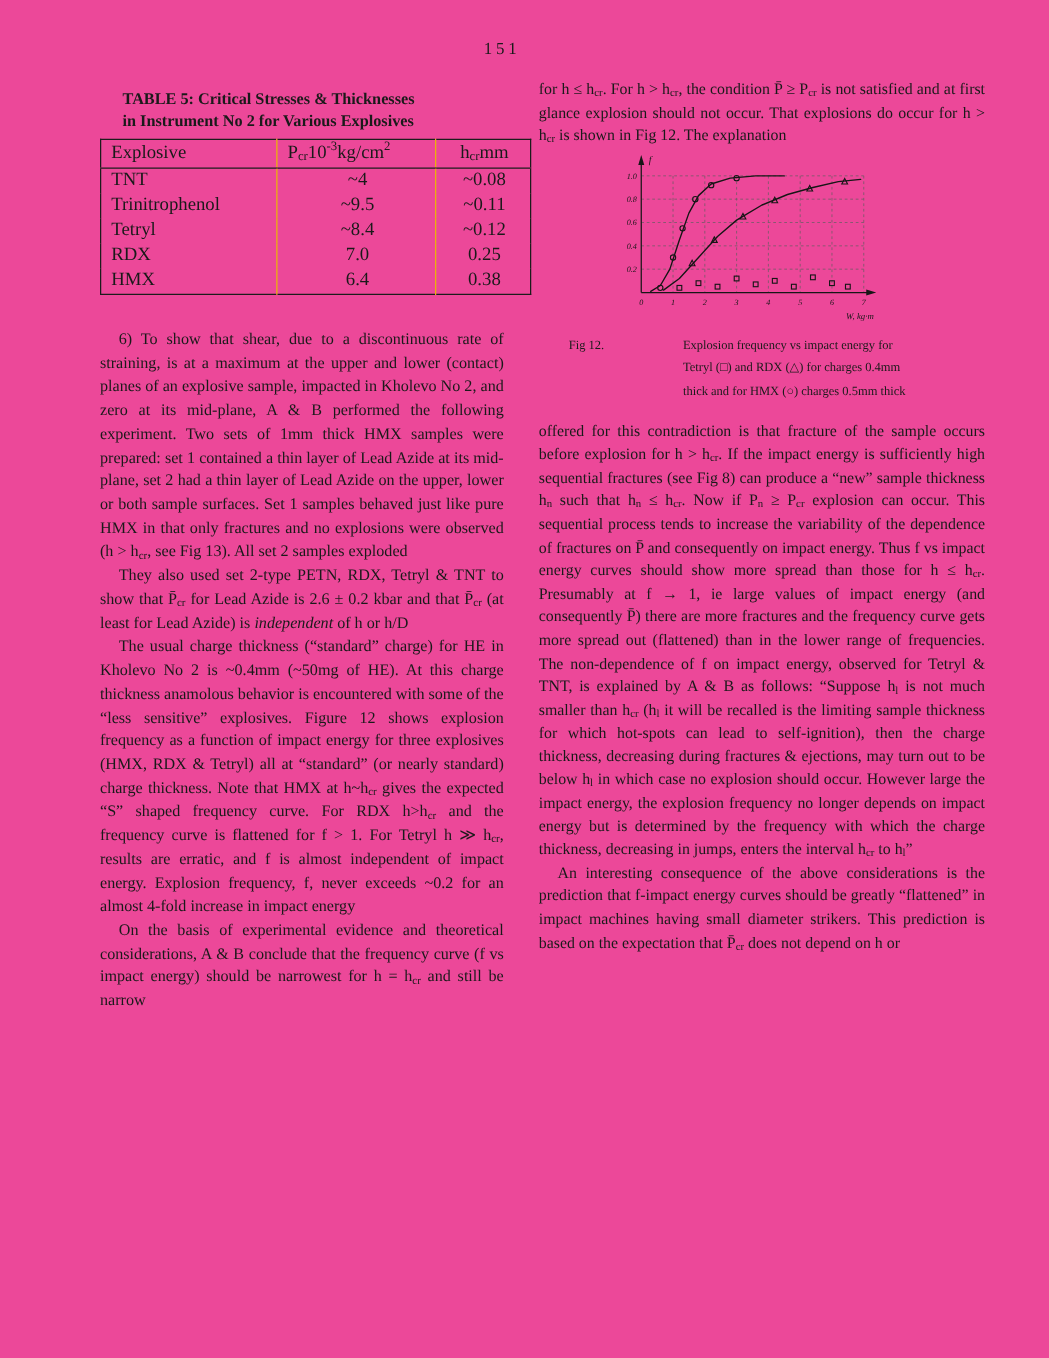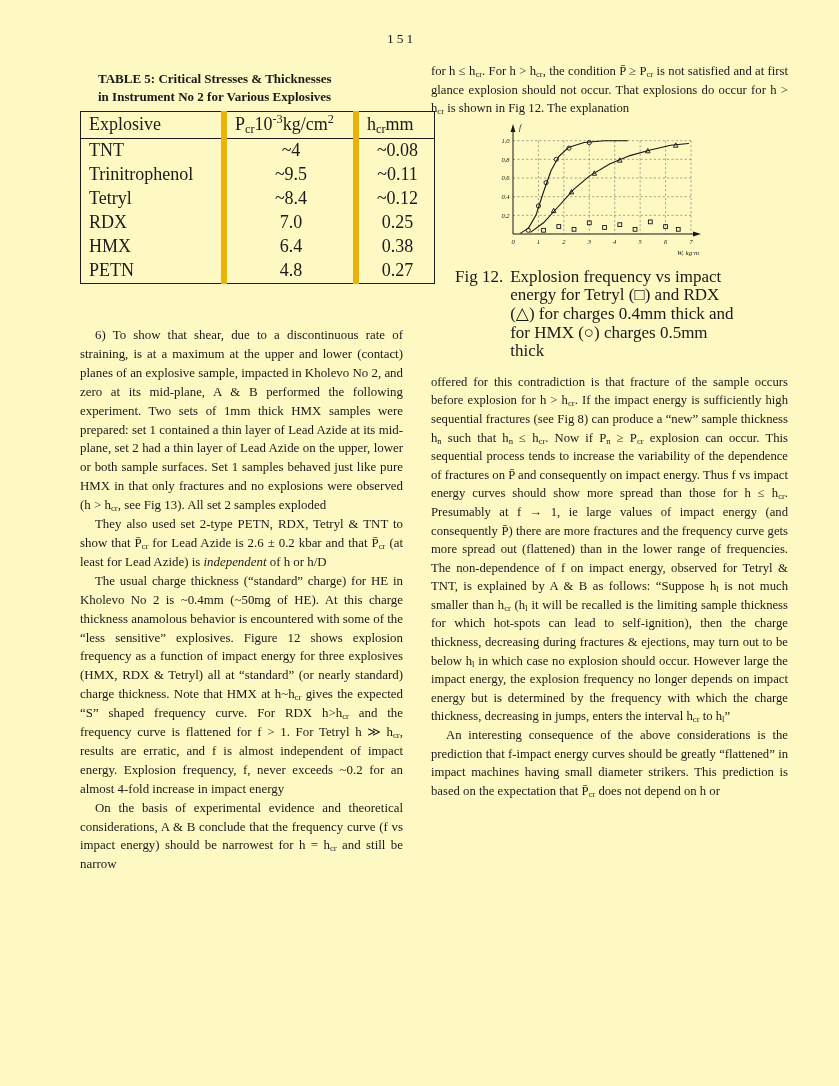--- a/index.html
+++ b/index.html
@@ -1,49 +1,49 @@
 <!DOCTYPE html>
 <html><head>
 <meta charset="utf-8">
 <style>
   html,body{margin:0;padding:0;}
   body{background:#cfccc5;}
   .page{
-    position:relative;width:839px;height:1086px;background:#fef9c3;
+    position:relative;width:839px;height:1086px;background:#ec4899;
     font-family:"Liberation Serif","DejaVu Serif",serif;color:#1a1a1a;overflow:hidden;
   }
   .page-number{position:absolute;top:31px;left:387px;font-size:13.5px;letter-spacing:3px;}
   .col{position:absolute;}
   .col-left{left:80px;top:70px;width:323px;}
   .col-right{left:431px;top:62px;width:357px;}
   .body-text{font-size:12.9px;line-height:18.9px;text-align:justify;}
   .col-right .body-text{font-size:12.7px;line-height:18.6px;}
   .body-text p{margin:0;}
   p.indent{text-indent:15px;}
   i{font-style:italic;}
   sub,sup{font-size:0.68em;line-height:0;}
   sub{vertical-align:-0.22em;}
   sup{vertical-align:0.55em;}
 
-  .table-block{margin-bottom:42px;}
+  .table-block{margin-bottom:26px;}
   .table-title{font-weight:bold;font-size:13px;line-height:18px;padding-left:18px;margin-bottom:5px;}
-  .xtable{border-collapse:collapse;border:1.4px solid #1c1c1c;font-size:18px;width:299px;table-layout:fixed;}
-  .xtable th,.xtable td{border-left:6px solid #eab308;padding:1px 6px 2px 8px;font-weight:normal;text-align:left;overflow:hidden;white-space:nowrap;}
+  .xtable{border-collapse:collapse;border:1.4px solid #1c1c1c;font-size:15px;width:299px;table-layout:fixed;}
+  .xtable th,.xtable td{border-left:1px solid #eab308;padding:1px 6px 2px 8px;font-weight:normal;text-align:left;overflow:hidden;white-space:nowrap;}
   .xtable th:first-child,.xtable td:first-child{border-left:none;}
   .xtable thead th{border-bottom:1px solid #1c1c1c;padding-top:2px;padding-bottom:3px;}
   .xtable .w1{width:126px;}
   .xtable .w2{width:112px;}
-  .xtable .w3{width:61px;}
+  .xtable .w3{width:61px;text-align:center;}
   .xtable td.num{text-align:center;}
 
   .figure{margin:4px 0 2px 58px;}
   .figure svg{display:block;}
-  .fig-caption{display:flex;gap:7px;margin:6px 0 12px 24px;width:284px;font-size:17px;line-height:18.6px;text-align:left;}
+  .fig-caption{display:flex;gap:25px;margin:6px 0 12px 24px;width:284px;font-size:10px;line-height:18.6px;text-align:left;}
   .fig-label{white-space:nowrap;}
-  .fig-text{flex:1;}
+  .fig-text{flex:1;margin-left:38px;}
 </style>
 </head>
 <body>
 
 <div class="page">
 
   <div class="page-number">151</div>
 
   <div class="col col-left">
 
@@ -78,25 +78,20 @@
             </tr>
             <tr>
               <td>RDX</td>
               <td class="num">7.0</td>
               <td class="num">0.25</td>
             </tr>
             <tr>
               <td>HMX</td>
               <td class="num">6.4</td>
               <td class="num">0.38</td>
-            </tr>
-            <tr>
-              <td>PETN</td>
-              <td class="num">4.8</td>
-              <td class="num">0.27</td>
             </tr>
           </tbody>
       </table>
     </div>
 
     <div class="body-text">
       <p class="indent">6) To show that shear, due to a discontinuous rate of straining, is at a maximum at the upper and lower (contact) planes of an explosive sample, impacted in Kholevo No 2, and zero at its mid-plane, A &amp; B performed the following experiment. Two sets of 1mm thick HMX samples were prepared: set 1 contained a thin layer of Lead Azide at its mid-plane, set 2 had a thin layer of Lead Azide on the upper, lower or both sample surfaces. Set 1 samples behaved just like pure HMX in that only fractures and no explosions were observed (h &gt; h<sub>cr</sub>, see Fig 13). All set 2 samples exploded</p>
       <p class="indent">They also used set 2-type PETN, RDX, Tetryl &amp; TNT to show that P̄<sub>cr</sub> for Lead Azide is 2.6 ± 0.2 kbar and that P̄<sub>cr</sub> (at least for Lead Azide) is <i>independent</i> of h or h/D</p>
       <p class="indent">The usual charge thickness (“standard” charge) for HE in Kholevo No 2 is ~0.4mm (~50mg of HE). At this charge thickness anamolous behavior is encountered with some of the “less sensitive” explosives. Figure 12 shows explosion frequency as a function of impact energy for three explosives (HMX, RDX &amp; Tetryl) all at “standard” (or nearly standard) charge thickness. Note that HMX at h~h<sub>cr</sub> gives the expected “S” shaped frequency curve. For RDX h&gt;h<sub>cr</sub> and the frequency curve is flattened for f &gt; 1.  For Tetryl h ≫ h<sub>cr</sub>, results are erratic, and f is almost independent of impact energy. Explosion frequency, f, never exceeds ~0.2 for an almost 4-fold increase in impact energy</p>
       <p class="indent">On the basis of experimental evidence and theoretical considerations, A &amp; B conclude that the frequency curve (f vs impact energy) should be narrowest for h = h<sub>cr</sub> and still be narrow</p>

